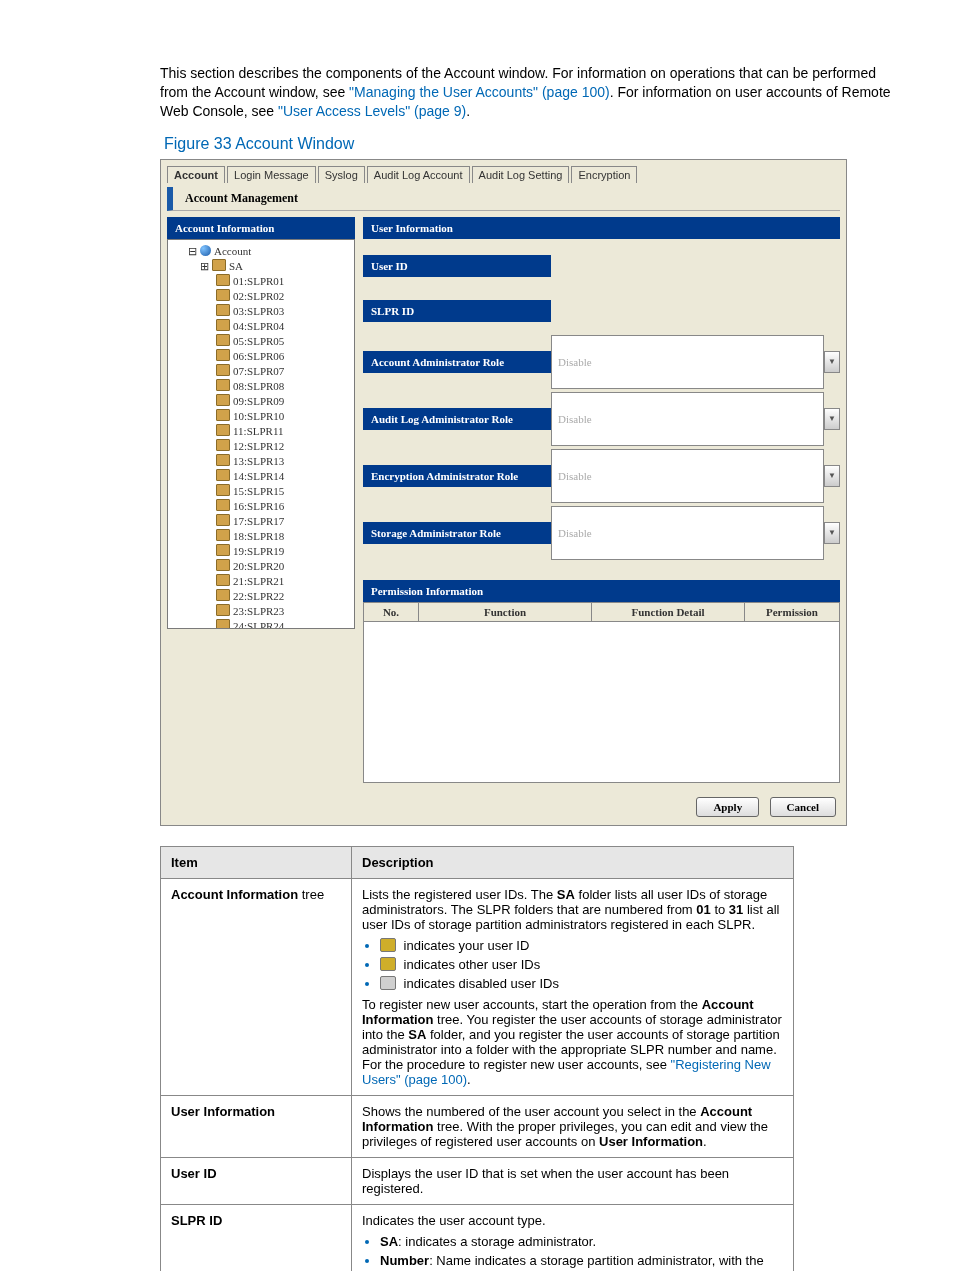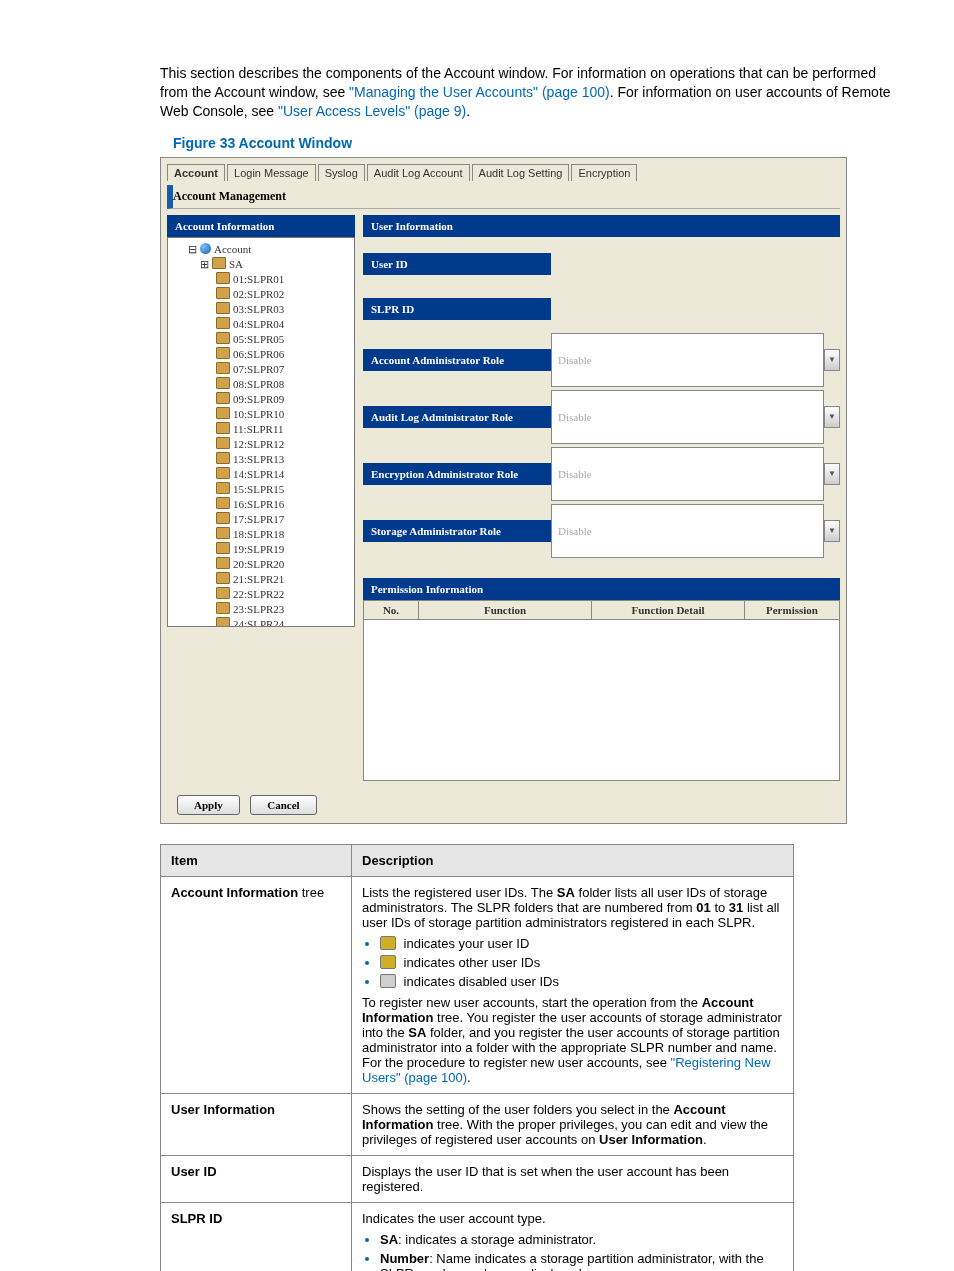--- a/index.html
+++ b/index.html
@@ -1,25 +1,25 @@
 <!DOCTYPE html>
 <html><head>
 <meta charset="utf-8">
 <style>
 html,body{margin:0;padding:0;font-family:Arial,Helvetica,sans-serif;color:#000;background:#fff}
 .page{width:954px;margin:0 auto;padding:50px 60px 30px 160px;box-sizing:border-box;position:relative}
 .intro{font-size:14px;line-height:1.35}
 .link{color:#0068b5}
-.fig-title{color:#0068b5;font-weight:bold;font-size:14px;margin:14px 13px 6px}
+.fig-title{color:#0068b5;font-weight:normal;font-size:16px;margin:14px 4px 6px}
 
 .shot{border:1px solid #888;background:#ece9d8;width:685px}
 .tabbar{font:11px Tahoma,Arial;padding:6px 6px 0 6px}
 .tab-item{display:inline-block;padding:2px 6px;border:1px solid #888;border-bottom:none;background:#ece9d8;margin-right:-1px;color:#333}
 .tab-item.active{background:#ece9d8;font-weight:bold}
-.section-title{background:#ece9d8;border-bottom:1px solid #aaa;padding:4px 0;font:bold 12px Tahoma;border-left:6px solid #1a5aa8;margin:4px 6px 0 6px}
+.section-title{background:#ece9d8;border-bottom:1px solid #aaa;padding:4px 12px;font:bold 12px Tahoma;border-left:6px solid #1a5aa8;margin:4px 6px 0 6px}
 .panes{display:flex;padding:6px;gap:8px;align-items:stretch}
 .pane-l{width:188px}
 .pane-r{flex:1}
 .pane-hdr{background:#003a8c;color:#fff;font:bold 11px Tahoma;padding:5px 8px}
 .tree{background:#fff;border:1px solid #7a7a7a;height:380px;overflow:hidden;padding:4px 18px;font:11px Tahoma;color:#333}
 .tree-row{white-space:nowrap;line-height:15px}
 .tree-i{display:inline-block;width:12px;height:10px;background:#d1a24a;border:1px solid #8a6b28;margin:0 3px 0 0;vertical-align:-1px;border-radius:1px}
 .tree-globe{display:inline-block;width:11px;height:11px;border-radius:50%;background:radial-gradient(circle at 30% 30%,#7fc3ff,#1a5aa8);margin-right:3px;vertical-align:-1px}
 .tree-indent0{padding-left:2px}
 .tree-indent1{padding-left:14px}
@@ -27,21 +27,21 @@
 .form-block{background:#ece9d8}
 .fld{display:flex;align-items:center;margin-bottom:3px}
 .fld-lbl{background:#003a8c;color:#fff;font:bold 11px Tahoma;padding:5px 8px;width:172px}
 .fld-val{flex:1;background:#fff;border:1px solid #888;color:#aaa;font:11px Tahoma;padding:20px 6px;margin-left:0}
 .fld-val.empty{background:#ece9d8;border-color:#ece9d8}
 .dd{width:14px;height:20px;border:1px solid #888;background:linear-gradient(#fff,#ccc);margin-left:0;display:flex;align-items:center;justify-content:center;color:#555;font-size:8px}
 .perm-hdr{background:#003a8c;color:#fff;font:bold 11px Tahoma;padding:5px 8px;margin-top:20px}
 .perm-tbl{width:100%;border:1px solid #888;font:11px Tahoma;border-collapse:collapse}
 .perm-tbl th{background:#ece9d8;border:1px solid #888;padding:3px 6px;color:#333}
 .perm-body{height:160px;background:#fff;border:1px solid #888;border-top:none}
-.btn-row{padding:8px 10px}
+.btn-row{text-align:right;padding:8px 10px}
 .btn{display:inline-block;border:1px solid #666;background:linear-gradient(#fff,#ddd);font:11px Tahoma;padding:3px 16px;border-radius:3px;margin-left:6px;font-weight:bold}
 
 .desc{width:634px;border-collapse:collapse;margin-top:20px;font-size:13px}
 .desc th,.desc td{border:1px solid #888;padding:8px 10px;text-align:left;vertical-align:top}
 .desc thead th{background:#e6e6e6;font-weight:bold}
 .desc thead th:first-child{width:170px}
 .ul{margin:6px 0 6px 0;padding-left:18px}
 .ul li{margin-bottom:4px;color:#0068b5}
 .ul li span{color:#000000}
 .uid{display:inline-block;width:14px;height:12px;border:1px solid #777;background:#cfae2a;vertical-align:-2px;border-radius:2px;margin-right:4px}
@@ -176,21 +176,21 @@
             <li><span><span class="uid"></span><span> indicates your user ID</span></span></li>
             <li><span><span class="uid"></span><span> indicates other user IDs</span></span></li>
             <li><span><span class="uid grey"></span><span> indicates disabled user IDs</span></span></li>
           </ul>
           <span>To register new user accounts, start the operation from the </span><b>Account Information</b><span> tree. You register the user accounts of storage administrator into the </span><b>SA</b><span> folder, and you register the user accounts of storage partition administrator into a folder with the appropriate SLPR number and name. For the procedure to register new user accounts, see </span><span class="link">"Registering New Users" (page 100)</span><span>.</span>
         </td>
       </tr>
       <tr>
         <td><b>User Information</b></td>
         <td>
-          <span>Shows the setting of the user folders you select in the </span><b>Account Information</b><span> tree. With the proper privileges, you can edit and view the privileges of registered user accounts on </span><b>User Information</b><span>.</span>
+          <span>Shows the numbered of the user account you select in the </span><b>Account Information</b><span> tree. With the proper privileges, you can edit and view the privileges of registered user accounts on </span><b>User Information</b><span>.</span>
         </td>
       </tr>
       <tr>
         <td><b>User ID</b></td>
         <td>Displays the user ID that is set when the user account has been registered.</td>
       </tr>
       <tr>
         <td><b>SLPR ID</b></td>
         <td>
           <span>Indicates the user account type.</span>

